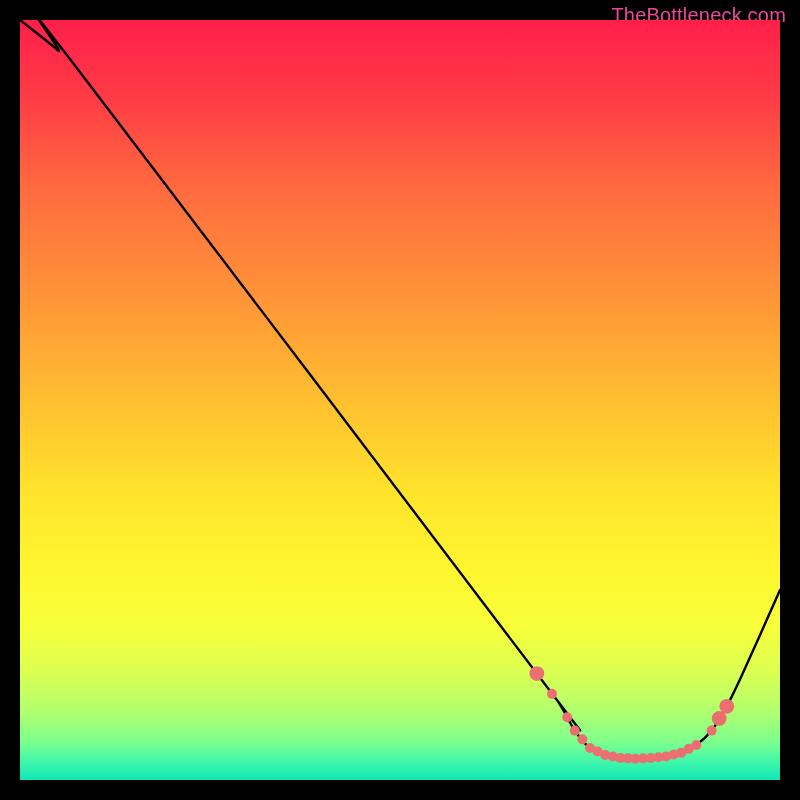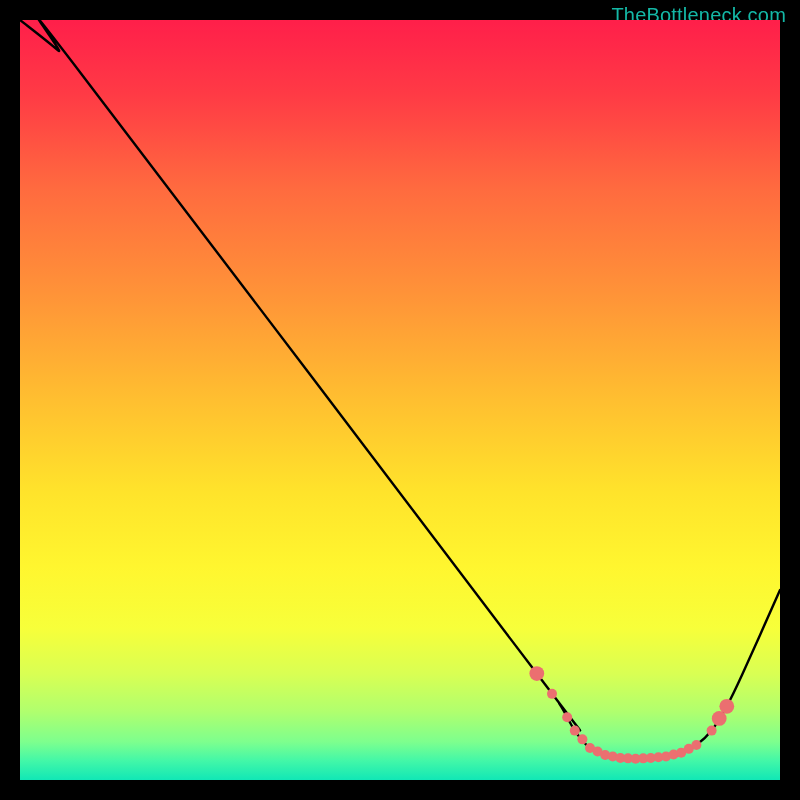--- a/index.html
+++ b/index.html
@@ -23,21 +23,21 @@
     position: absolute;
     left: 0;
     top: 0;
     width: 760px;
     height: 760px;
   }
   .watermark {
     position: absolute;
     top: -16px;
     right: -6px;
-    color: #14b8a6;
+    color: #ec4899;
     font-size: 20px;
     font-weight: 500;
     letter-spacing: 0.2px;
   }
   svg { display: block; }
 </style>
 </head>
 <body>
 
 <div class="frame">

